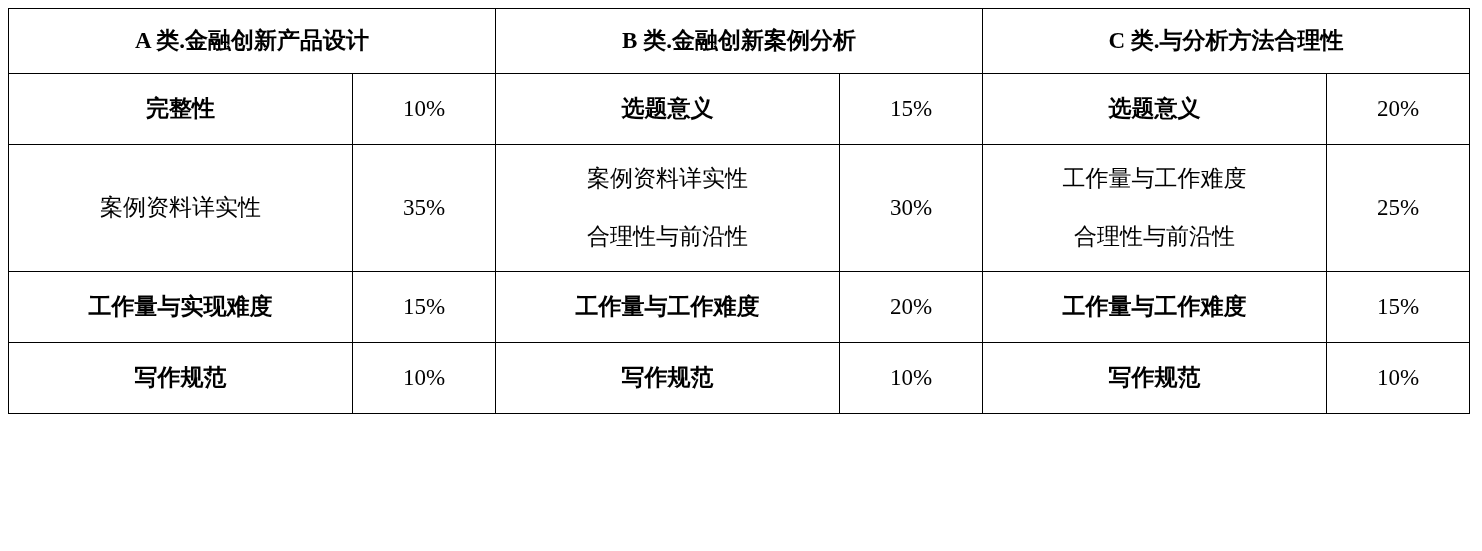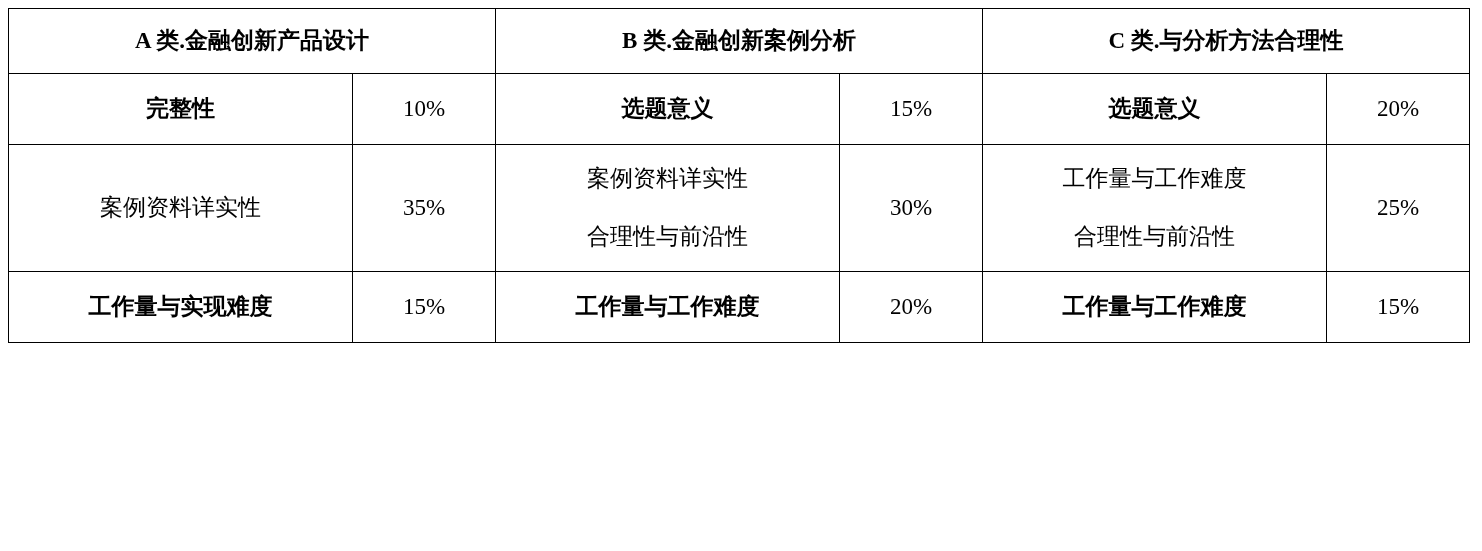--- a/index.html
+++ b/index.html
@@ -116,15 +116,23 @@
 
       <tr>
         <td class="item-cell">工作量与实现难度</td>
         <td class="weight-cell">15%</td>
         <td class="item-cell">工作量与工作难度</td>
         <td class="weight-cell">20%</td>
         <td class="item-cell">工作量与工作难度</td>
         <td class="weight-cell">15%</td>
       </tr>
 
+      <tr>
+        <td class="item-cell">写作规范</td>
+        <td class="weight-cell">10%</td>
+        <td class="item-cell">写作规范</td>
+        <td class="weight-cell">10%</td>
+        <td class="item-cell">写作规范</td>
+        <td class="weight-cell">10%</td>
+      </tr>
     </tbody>
   </table>
 </div>
 
 </body></html>

